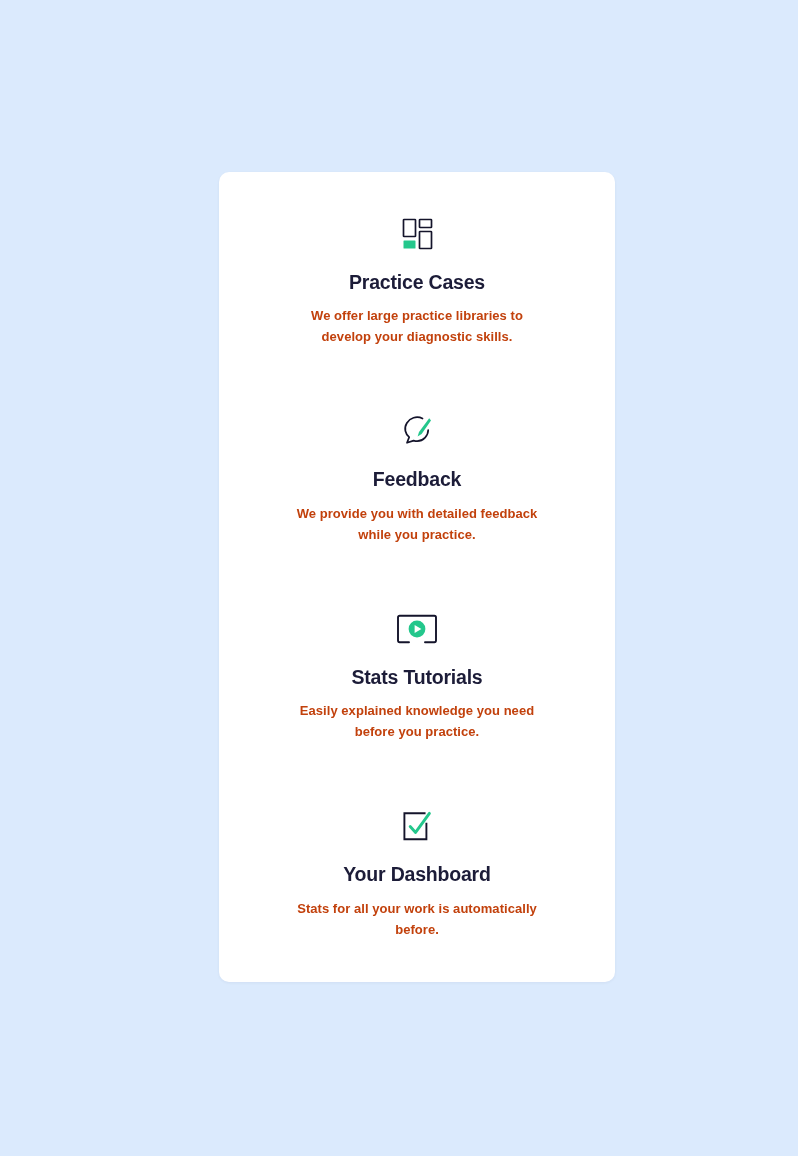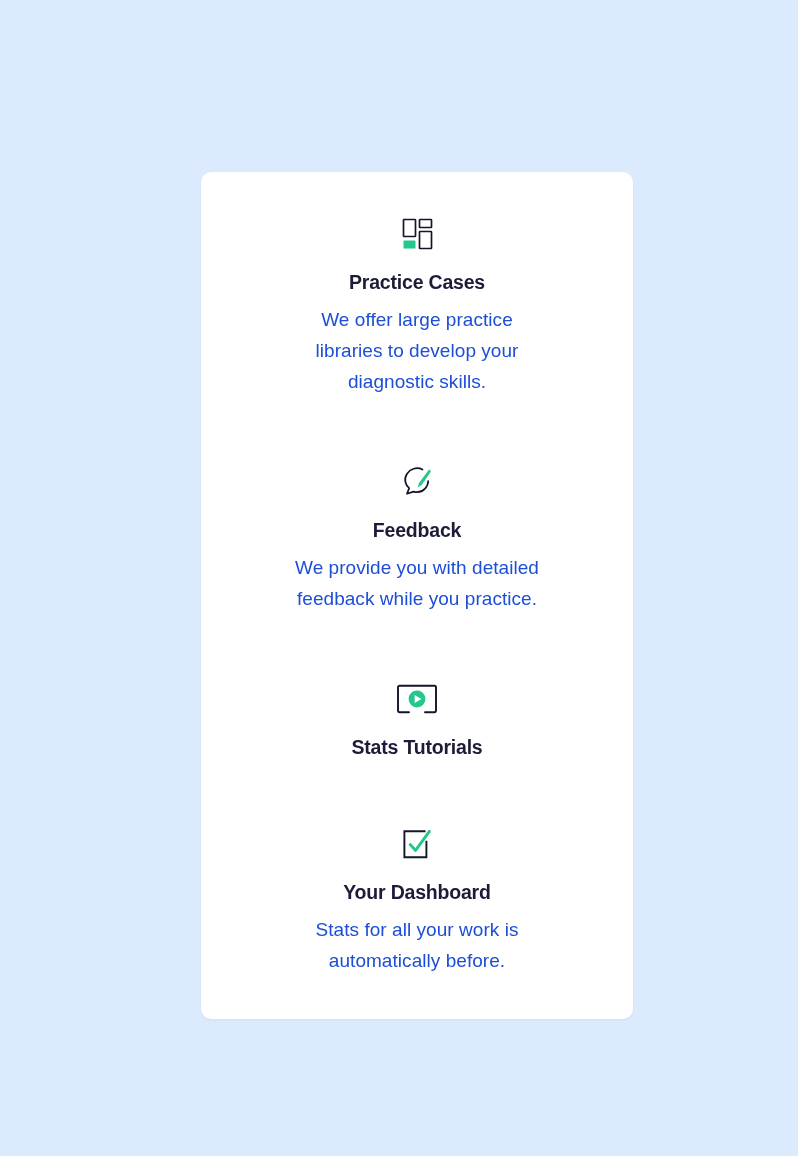--- a/index.html
+++ b/index.html
@@ -13,21 +13,21 @@
     background: #dbeafd;
     font-family: "Liberation Sans", sans-serif;
     -webkit-font-smoothing: antialiased;
     display: flex;
     align-items: flex-start;
     justify-content: center;
     overflow: hidden;
   }
 
   .feature-card {
-    width: 432px;
+    width: 396px;
     margin-top: 172px;
     background: #ffffff;
     border-radius: 10px;
     padding: 40px 28px 42px 28px;
     box-shadow: 0 1px 3px rgba(30, 50, 90, 0.06);
     display: flex;
     flex-direction: column;
     margin-left: 36px;
   }
 
@@ -57,23 +57,23 @@
   .feature-title {
     font-size: 19.5px;
     font-weight: bold;
     color: #1c1c38;
     letter-spacing: -0.2px;
     line-height: 1.3;
   }
 
   .feature-desc {
     margin-top: 10px;
-    font-size: 19px;
-    font-weight: 400;
-    color: #1d4ed8;
+    font-size: 13px;
+    font-weight: 700;
+    color: #c2410c;
     line-height: 1.62;
     max-width: 248px;
     letter-spacing: 0.05px;
   }
 </style>
 </head>
 <body>
 
 <div class="feature-card">
 
@@ -103,20 +103,21 @@
 
   <div class="feature-block">
     <span class="feature-icon">
       <svg width="44" height="32" viewBox="0 0 44 32" fill="none" aria-hidden="true">
         <path d="M14 29.2 H4.6 A1.6 1.6 0 0 1 3 27.6 V4.4 A1.6 1.6 0 0 1 4.6 2.8 H39.4 A1.6 1.6 0 0 1 41 4.4 V27.6 A1.6 1.6 0 0 1 39.4 29.2 H30" stroke="#14142b" stroke-width="1.9" stroke-linecap="round" fill="none"></path>
         <circle cx="22" cy="16" r="8.4" fill="#24c78c"></circle>
         <path d="M19.6 11.9 L26.4 16 L19.6 20.1 Z" fill="#ffffff"></path>
       </svg>
     </span>
     <div class="feature-title">Stats Tutorials</div>
+    <div class="feature-desc">Easily explained knowledge you need before you practice.</div>
   </div>
 
   <div class="feature-block">
     <span class="feature-icon">
       <svg width="36" height="34" viewBox="0 0 36 34" fill="none" aria-hidden="true">
         <path d="M25.6 4.2 H5.4 V30.2 H27.4 V14.6" stroke="#14142b" stroke-width="1.9" stroke-linecap="square" stroke-linejoin="miter" fill="none"></path>
         <path d="M11.2 17.6 L16.6 23.4 L30.4 4.4" stroke="#24c78c" stroke-width="2.9" stroke-linecap="round" stroke-linejoin="round" fill="none"></path>
       </svg>
     </span>
     <div class="feature-title">Your Dashboard</div>

